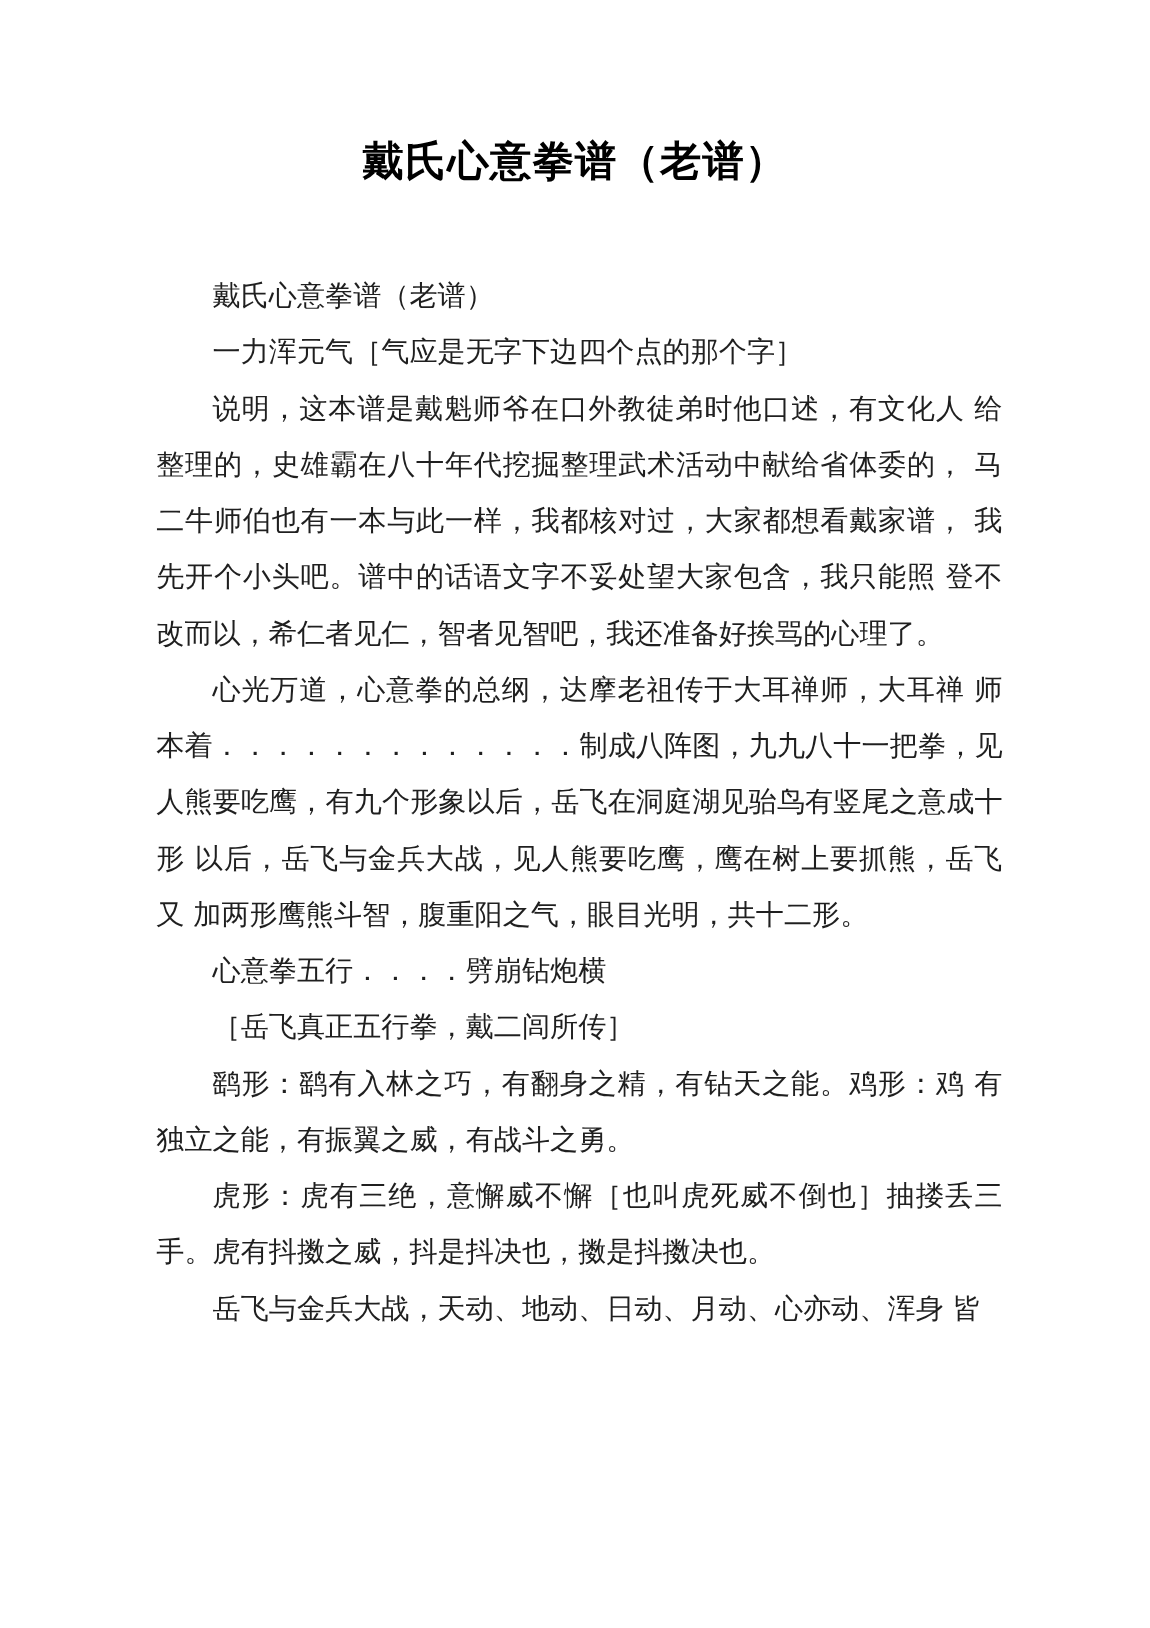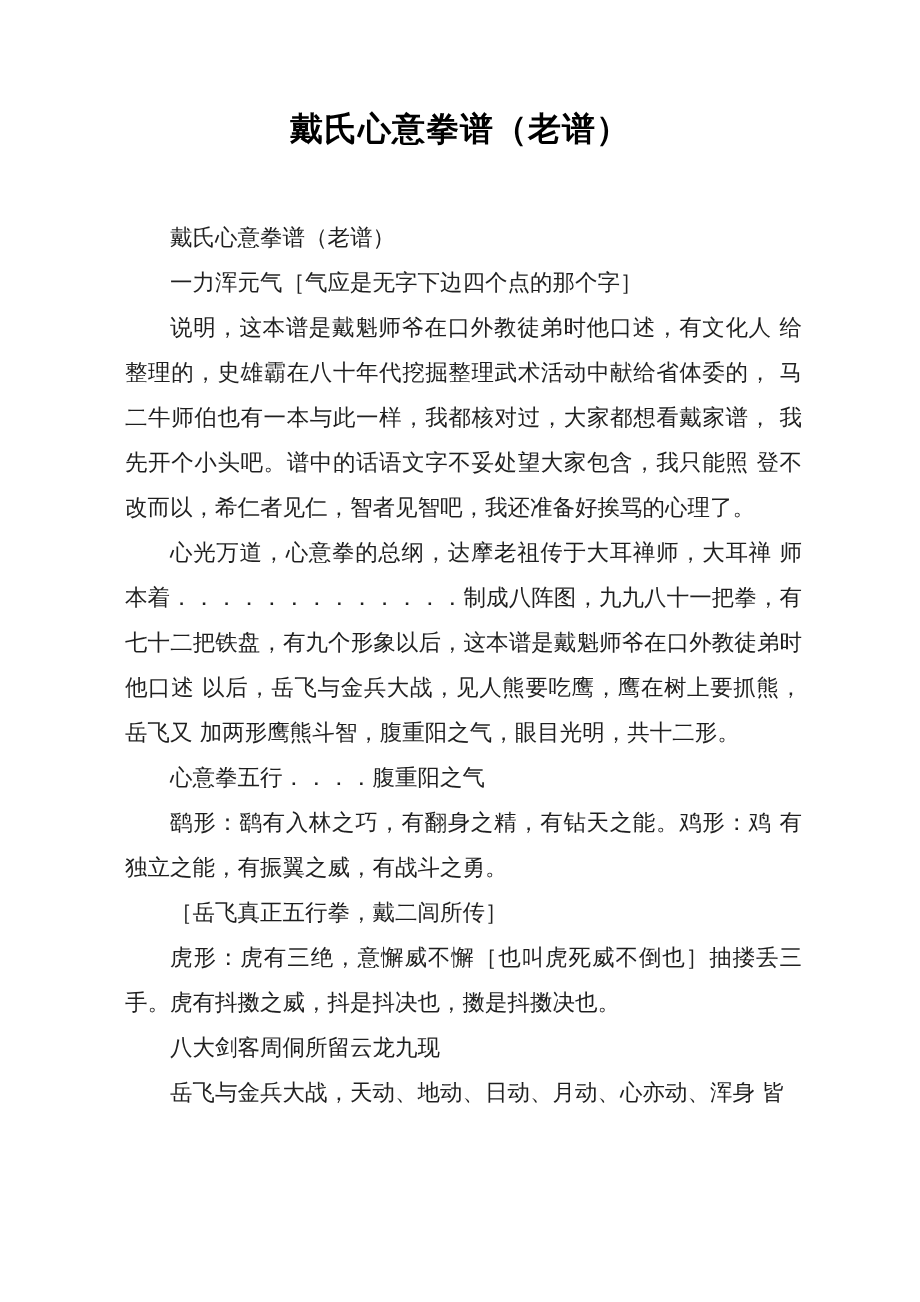--- a/index.html
+++ b/index.html
@@ -57,22 +57,21 @@
 <body>
 
 <div class="page">
 
   <h1 class="doc-title">戴氏心意拳谱（老谱）</h1>
 
   <div class="body-block">
     <p class="para">戴氏心意拳谱（老谱）</p>
     <p class="para">一力浑元气［气应是无字下边四个点的那个字］</p>
     <p class="para">说明，这本谱是戴魁师爷在口外教徒弟时他口述，有文化人 给整理的，史雄霸在八十年代挖掘整理武术活动中献给省体委的， 马二牛师伯也有一本与此一样，我都核对过，大家都想看戴家谱， 我先开个小头吧。谱中的话语文字不妥处望大家包含，我只能照 登不改而以，希仁者见仁，智者见智吧，我还准备好挨骂的心理了。</p>
-    <p class="para">心光万道，心意拳的总纲，达摩老祖传于大耳禅师，大耳禅 师本着．．．．．．．．．．．．．制成八阵图，九九八十一把拳，有七十二把铁盘，有九个形象以后，这本谱是戴魁师爷在口外教徒弟时他口述 以后，岳飞与金兵大战，见人熊要吃鹰，鹰在树上要抓熊，岳飞又 加两形鹰熊斗智，腹重阳之气，眼目光明，共十二形。</p>
-    <p class="para">心意拳五行．．．．腹重阳之气</p>
+    <p class="para">心光万道，心意拳的总纲，达摩老祖传于大耳禅师，大耳禅 师本着．．．．．．．．．．．．．制成八阵图，九九八十一把拳，见人熊要吃鹰，有九个形象以后，岳飞在洞庭湖见骀鸟有竖尾之意成十形 以后，岳飞与金兵大战，见人熊要吃鹰，鹰在树上要抓熊，岳飞又 加两形鹰熊斗智，腹重阳之气，眼目光明，共十二形。</p>
+    <p class="para">心意拳五行．．．．劈崩钻炮横</p>
+    <p class="para">［岳飞真正五行拳，戴二闾所传］</p>
     <p class="para">鹞形：鹞有入林之巧，有翻身之精，有钻天之能。鸡形：鸡 有独立之能，有振翼之威，有战斗之勇。</p>
-    <p class="para">［岳飞真正五行拳，戴二闾所传］</p>
     <p class="para">虎形：虎有三绝，意懈威不懈［也叫虎死威不倒也］抽搂丢三手。虎有抖擞之威，抖是抖决也，擞是抖擞决也。</p>
-    <p class="para">八大剑客周侗所留云龙九现</p>
     <p class="para">岳飞与金兵大战，天动、地动、日动、月动、心亦动、浑身 皆</p>
   </div>
 
 </div>
 
 </body></html>

